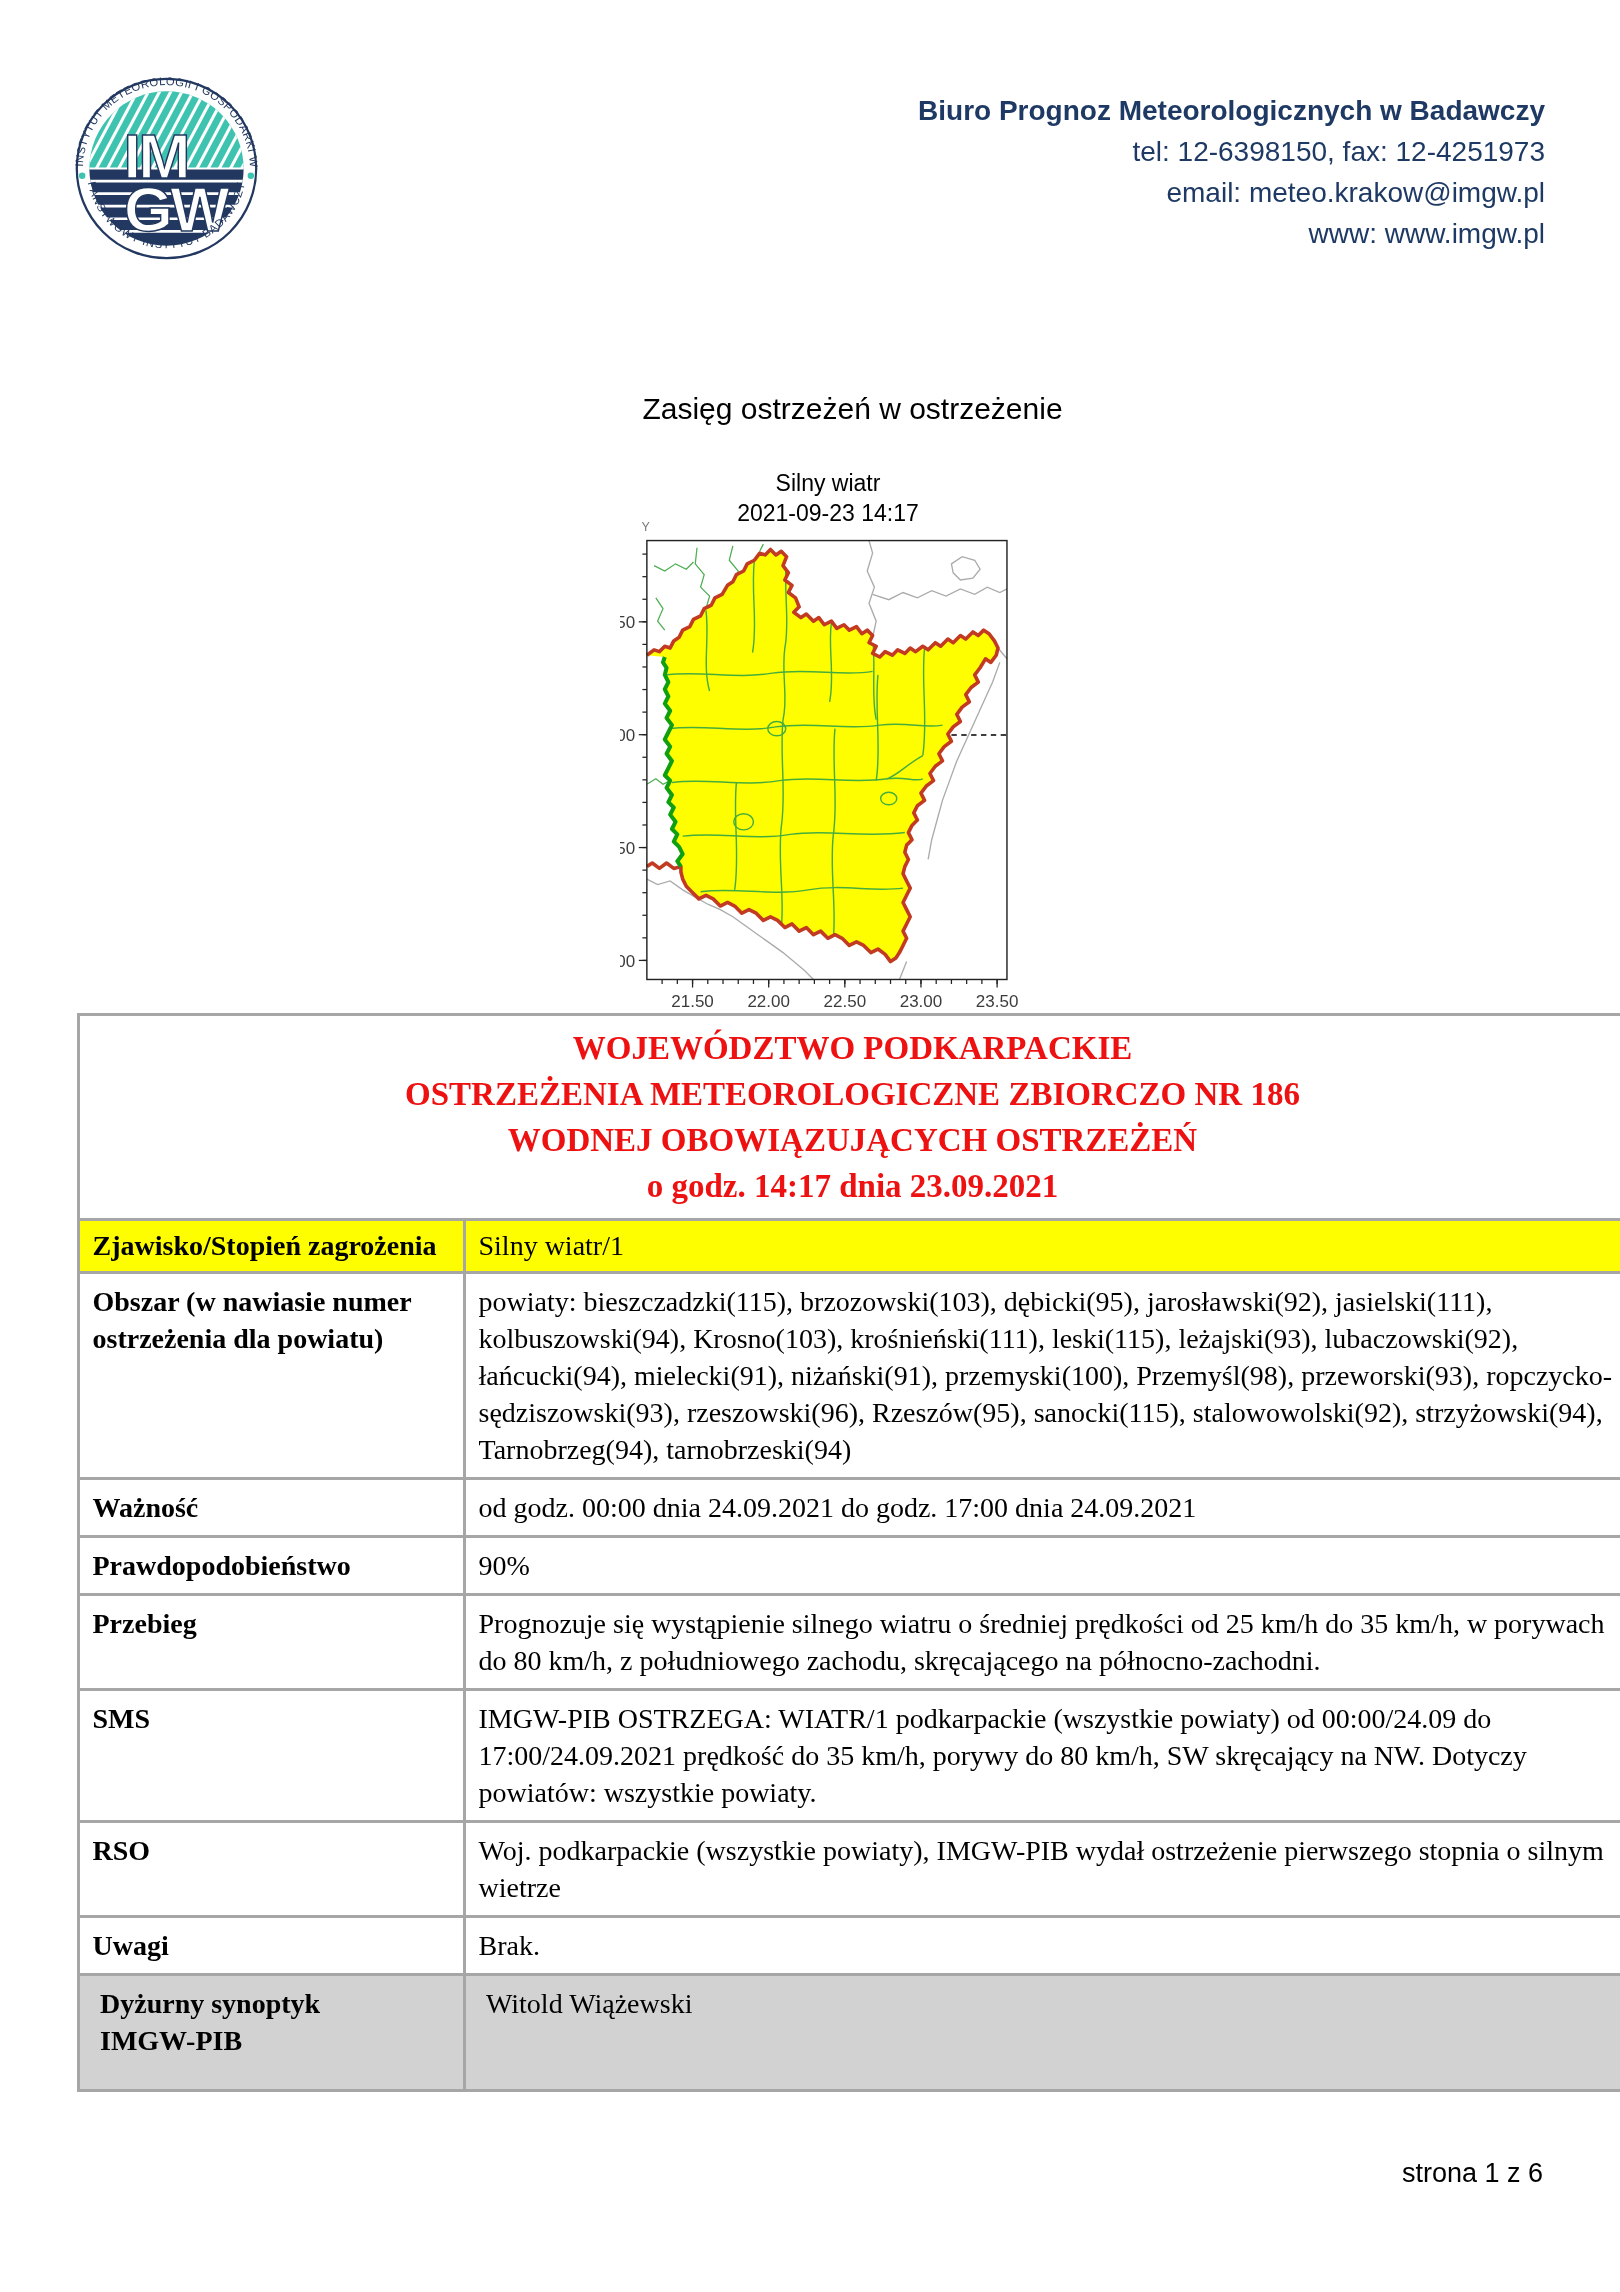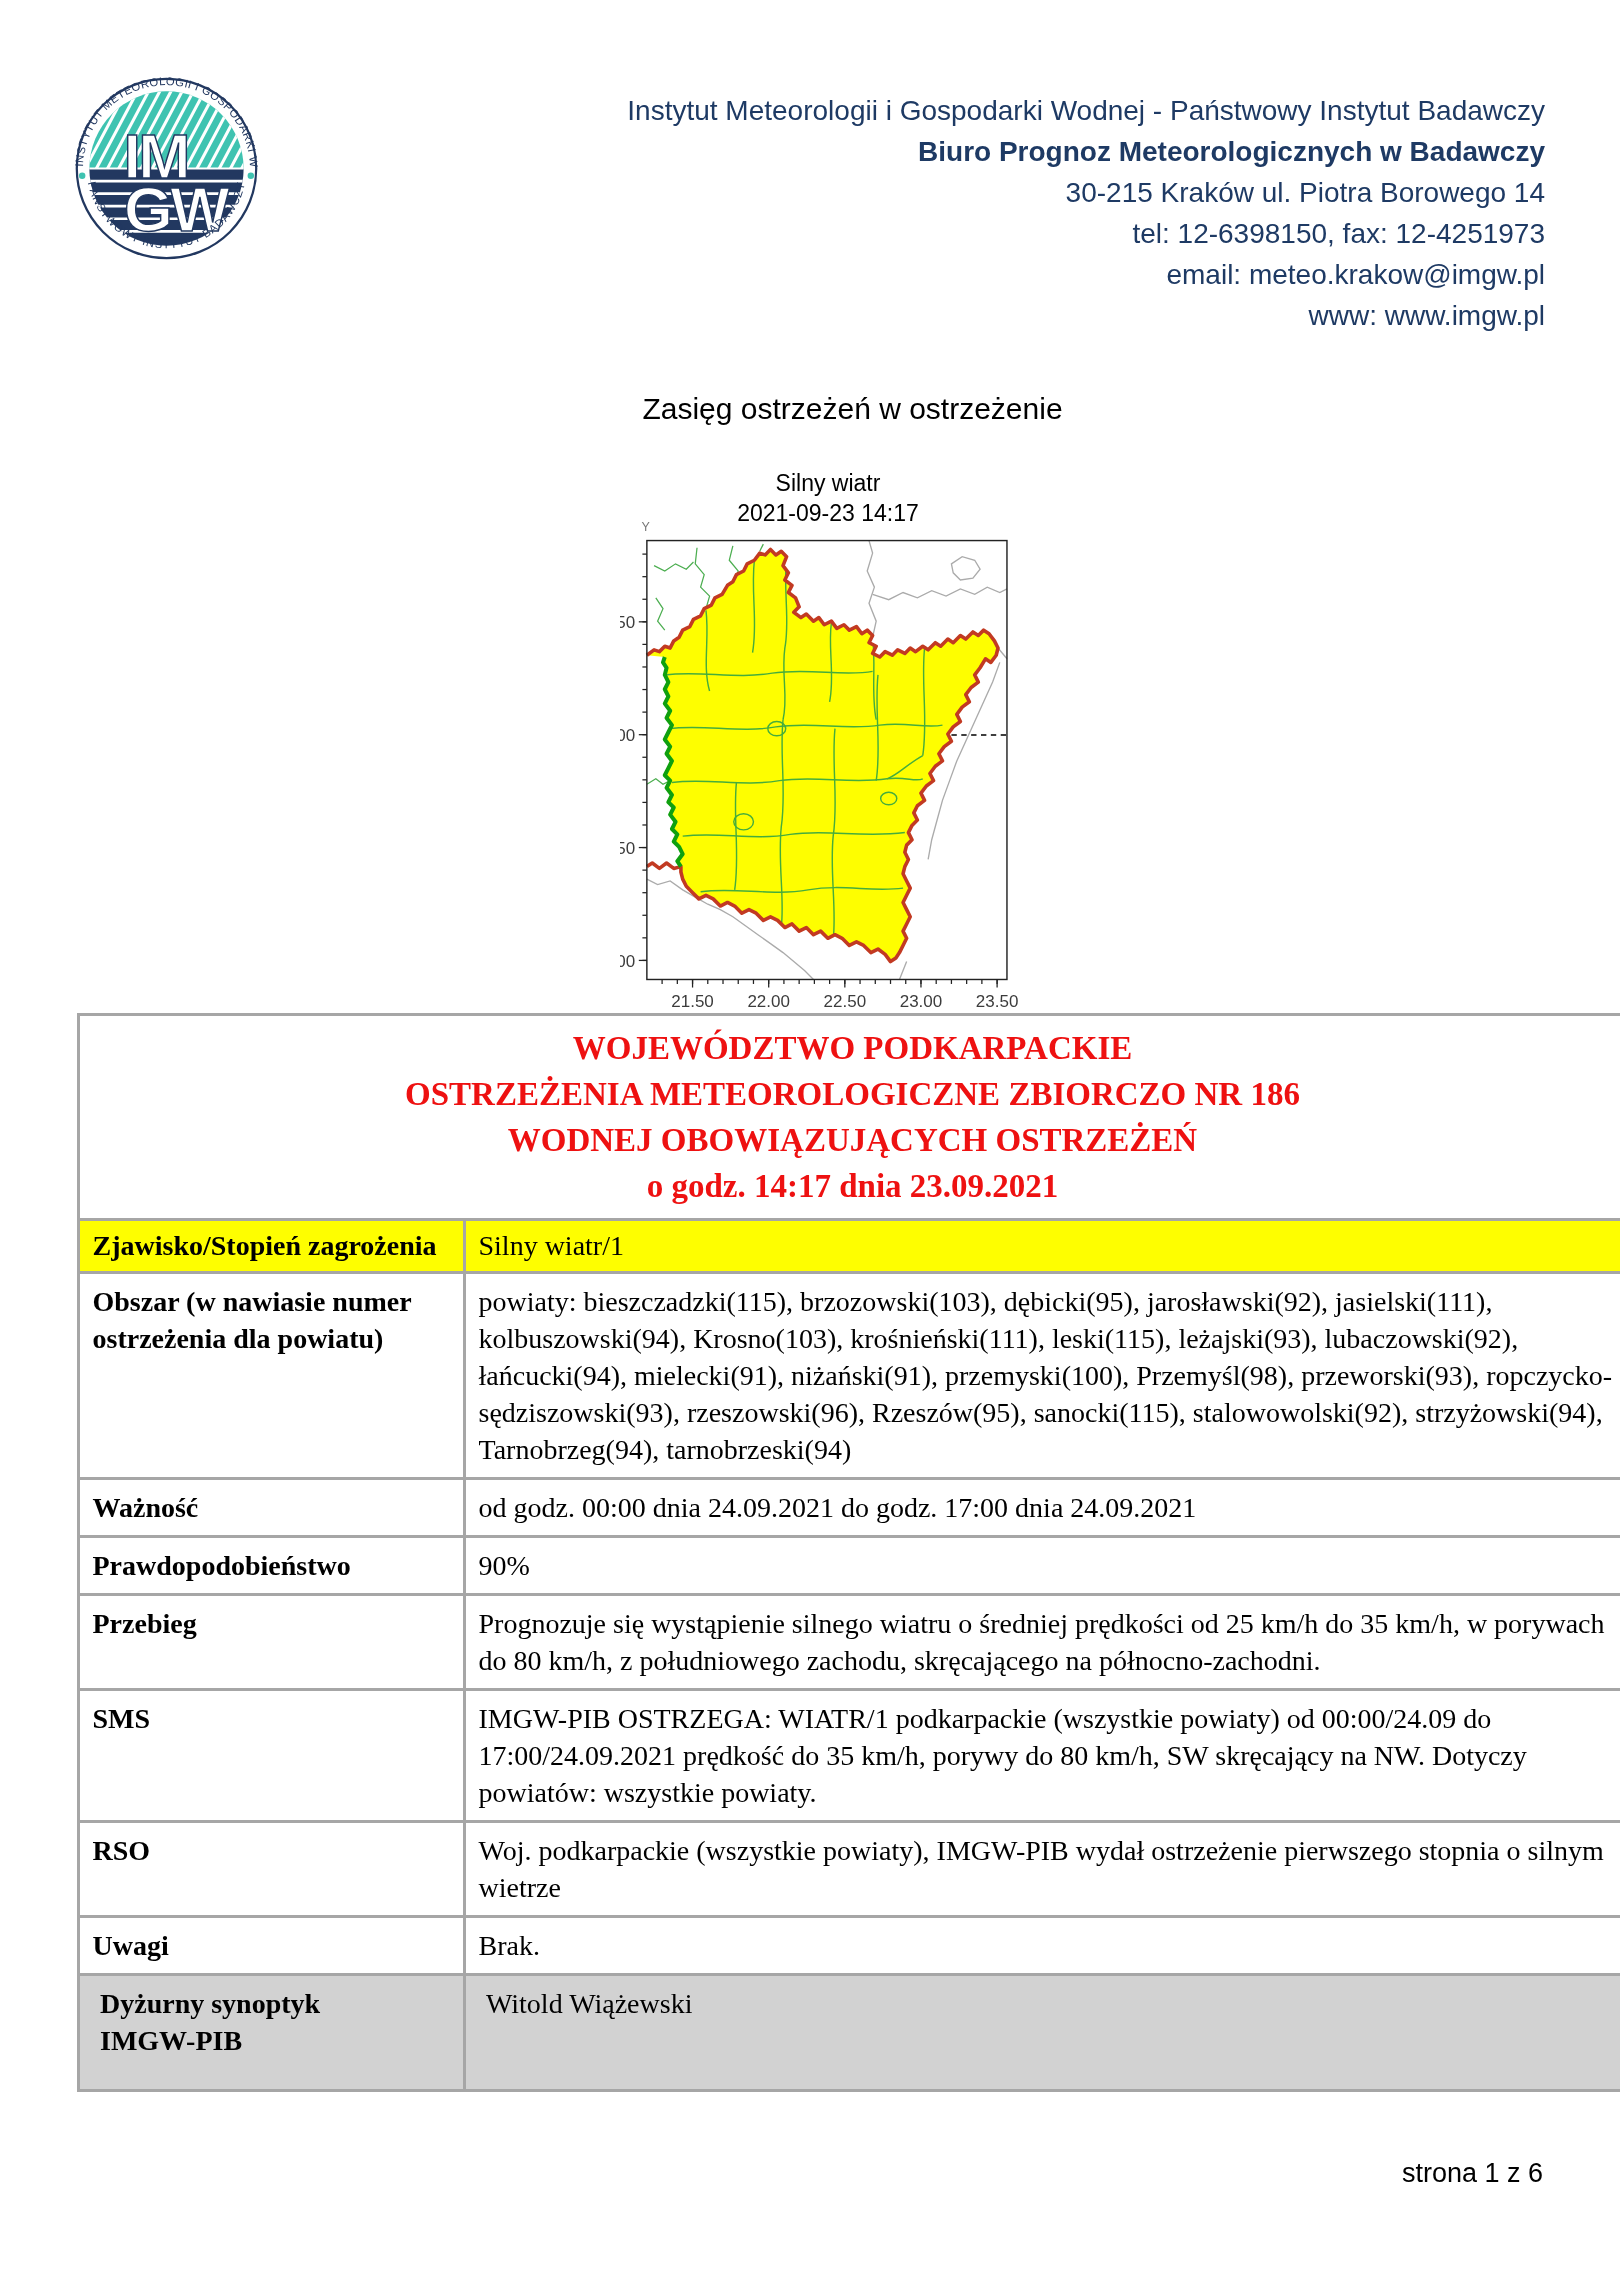--- a/index.html
+++ b/index.html
@@ -101,23 +101,21 @@
     <textPath href="#arcTop" startOffset="2">INSTYTUT METEOROLOGII I GOSPODARKI WODNEJ</textPath>
   </text>
   <text font-family="Liberation Sans,sans-serif" font-size="12.5" fill="#223860" letter-spacing="1" text-anchor="middle">
     <textPath href="#arcBottom" startOffset="50%">PAŃSTWOWY INSTYTUT BADAWCZY</textPath>
   </text>
   <circle cx="8" cy="110" r="3.6" fill="#3FC3B1"></circle>
   <circle cx="196" cy="110" r="3.6" fill="#3FC3B1"></circle>
 </svg>
 
 <div class="institute-info">
-    <div class="inst-line">Instytut Meteorologii i Gospodarki Wodnej - Państwowy Instytut Badawczy</div>
     <div class="inst-line bold">Biuro Prognoz Meteorologicznych w Badawczy</div>
-    <div class="inst-line">30-215 Kraków ul. Piotra Borowego 14</div>
     <div class="inst-line">tel: 12-6398150, fax: 12-4251973</div>
     <div class="inst-line">email: meteo.krakow@imgw.pl</div>
     <div class="inst-line">www: www.imgw.pl</div>
   </div>
 
 <div class="map-title">Zasięg ostrzeżeń w ostrzeżenie</div>
 <div class="map-subtitle">
   <div>Silny wiatr</div>
   <div>2021-09-23 14:17</div>
 </div>

